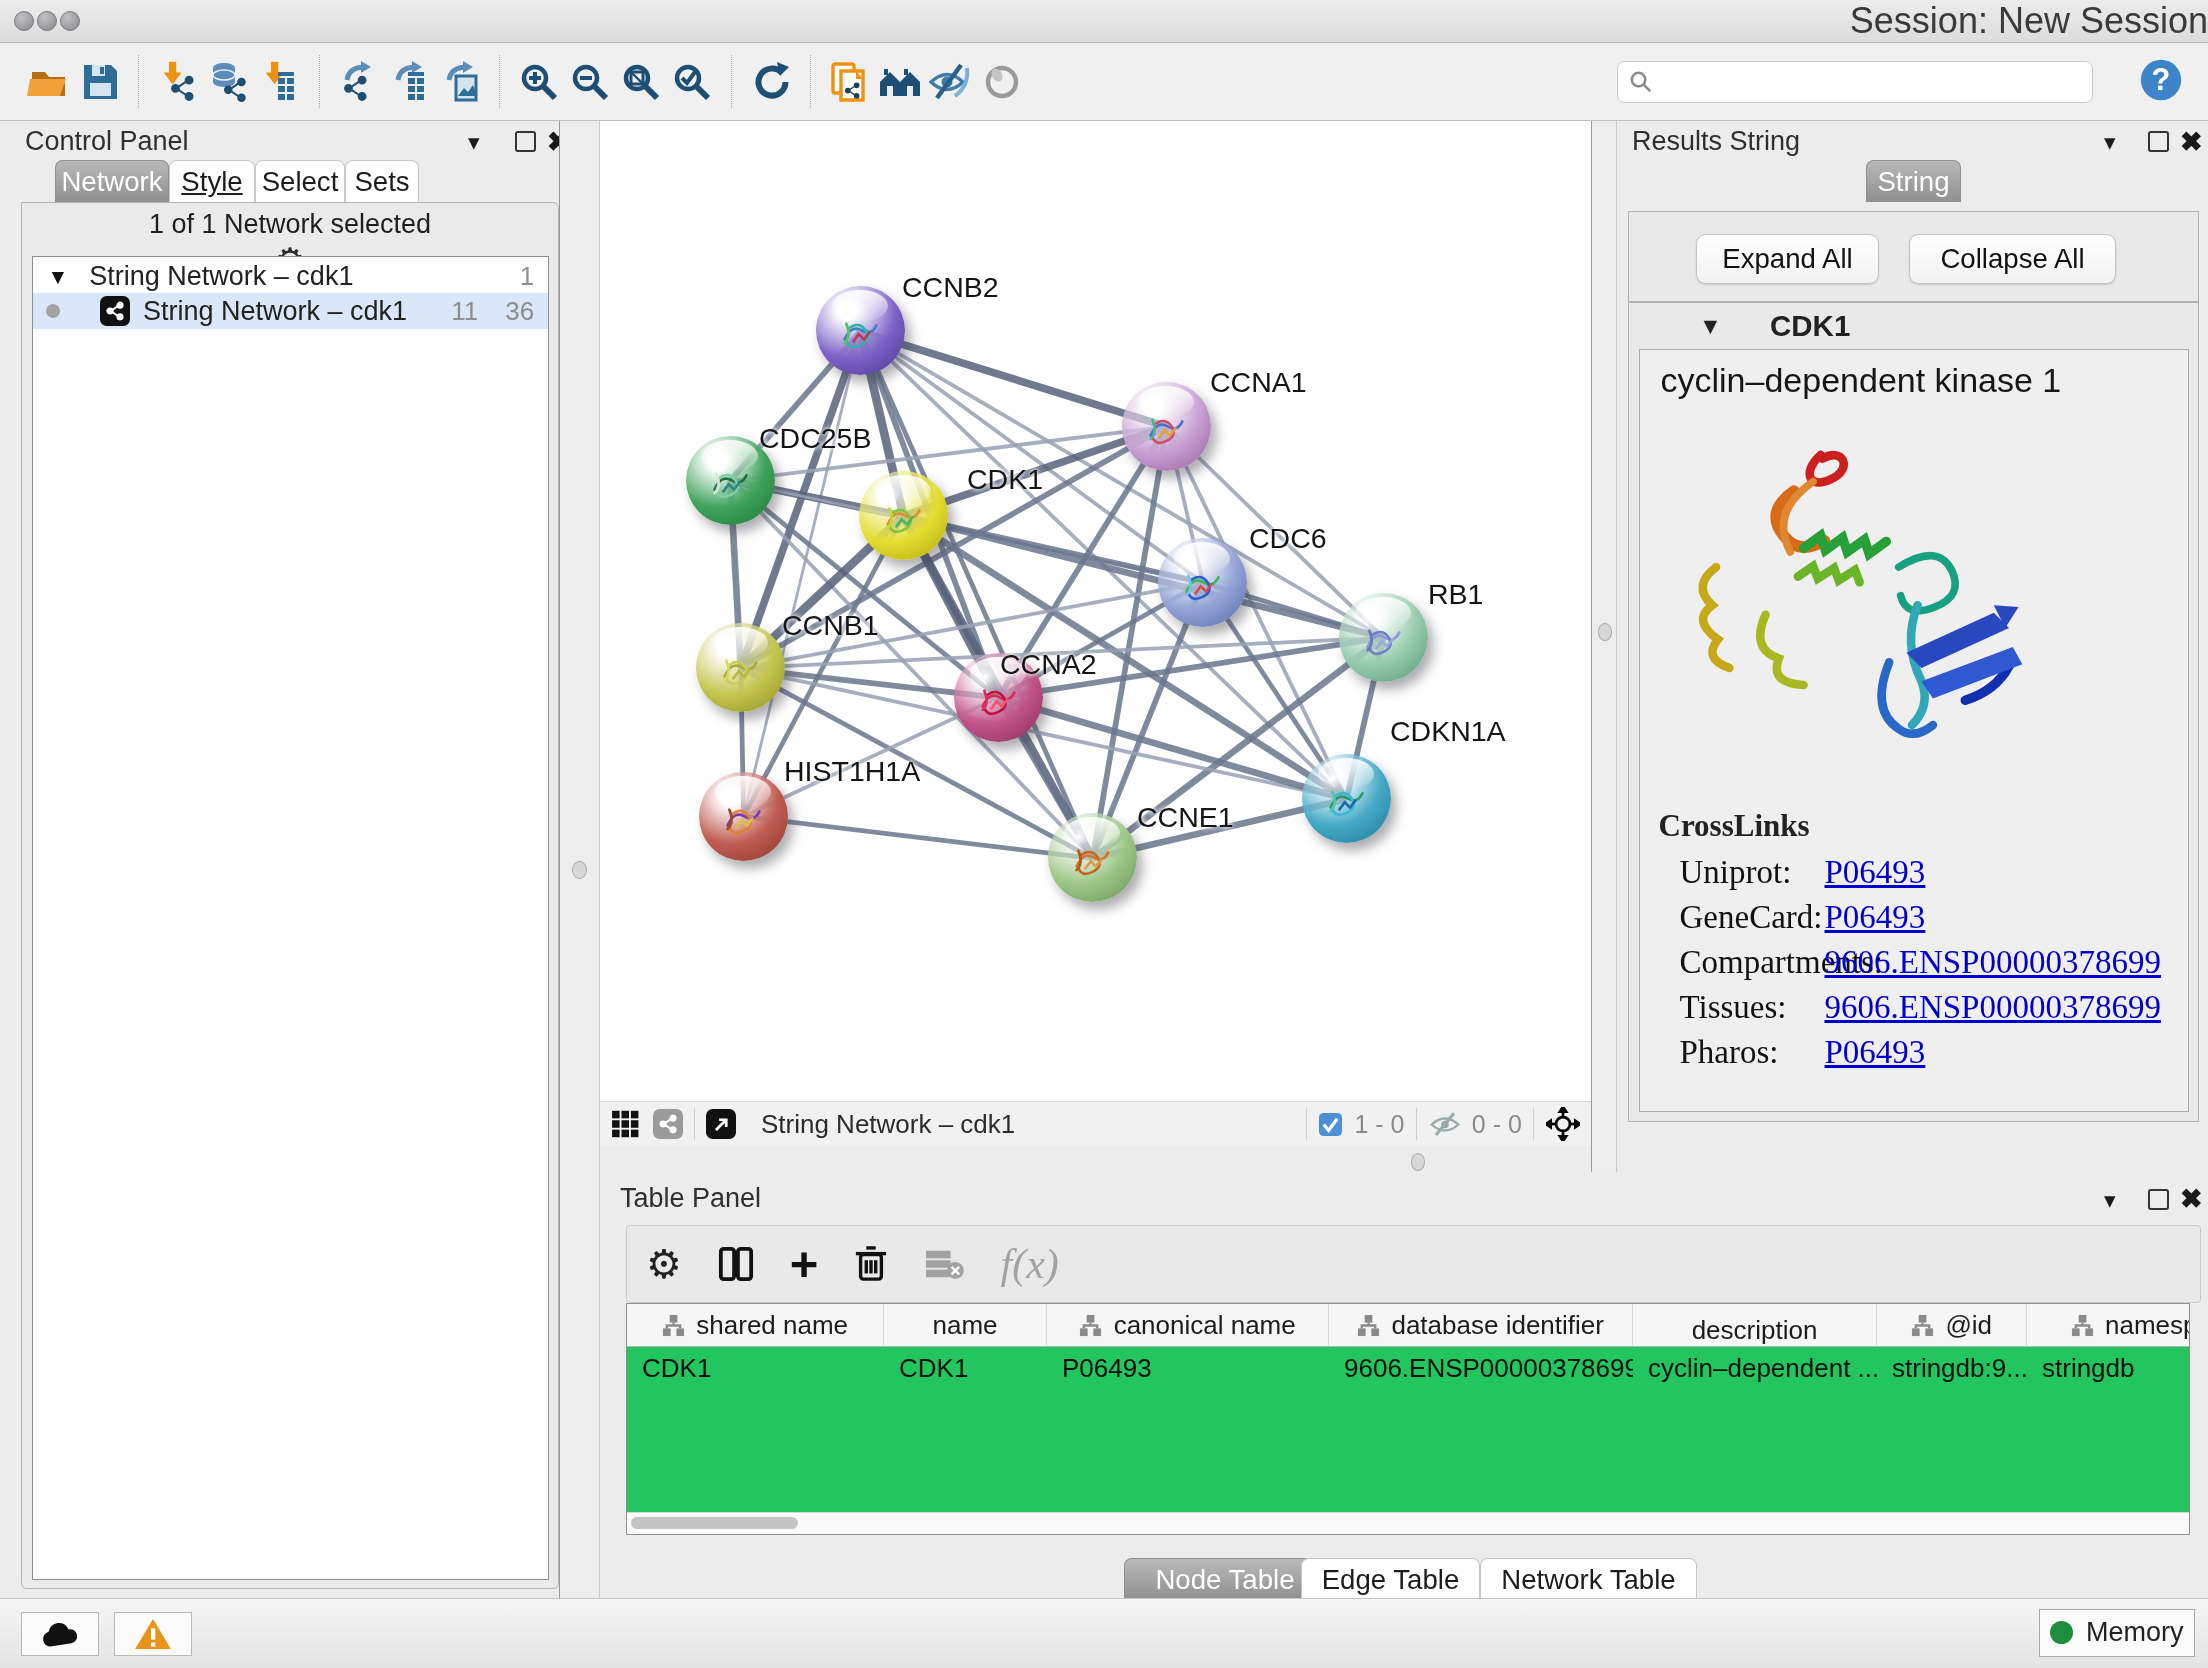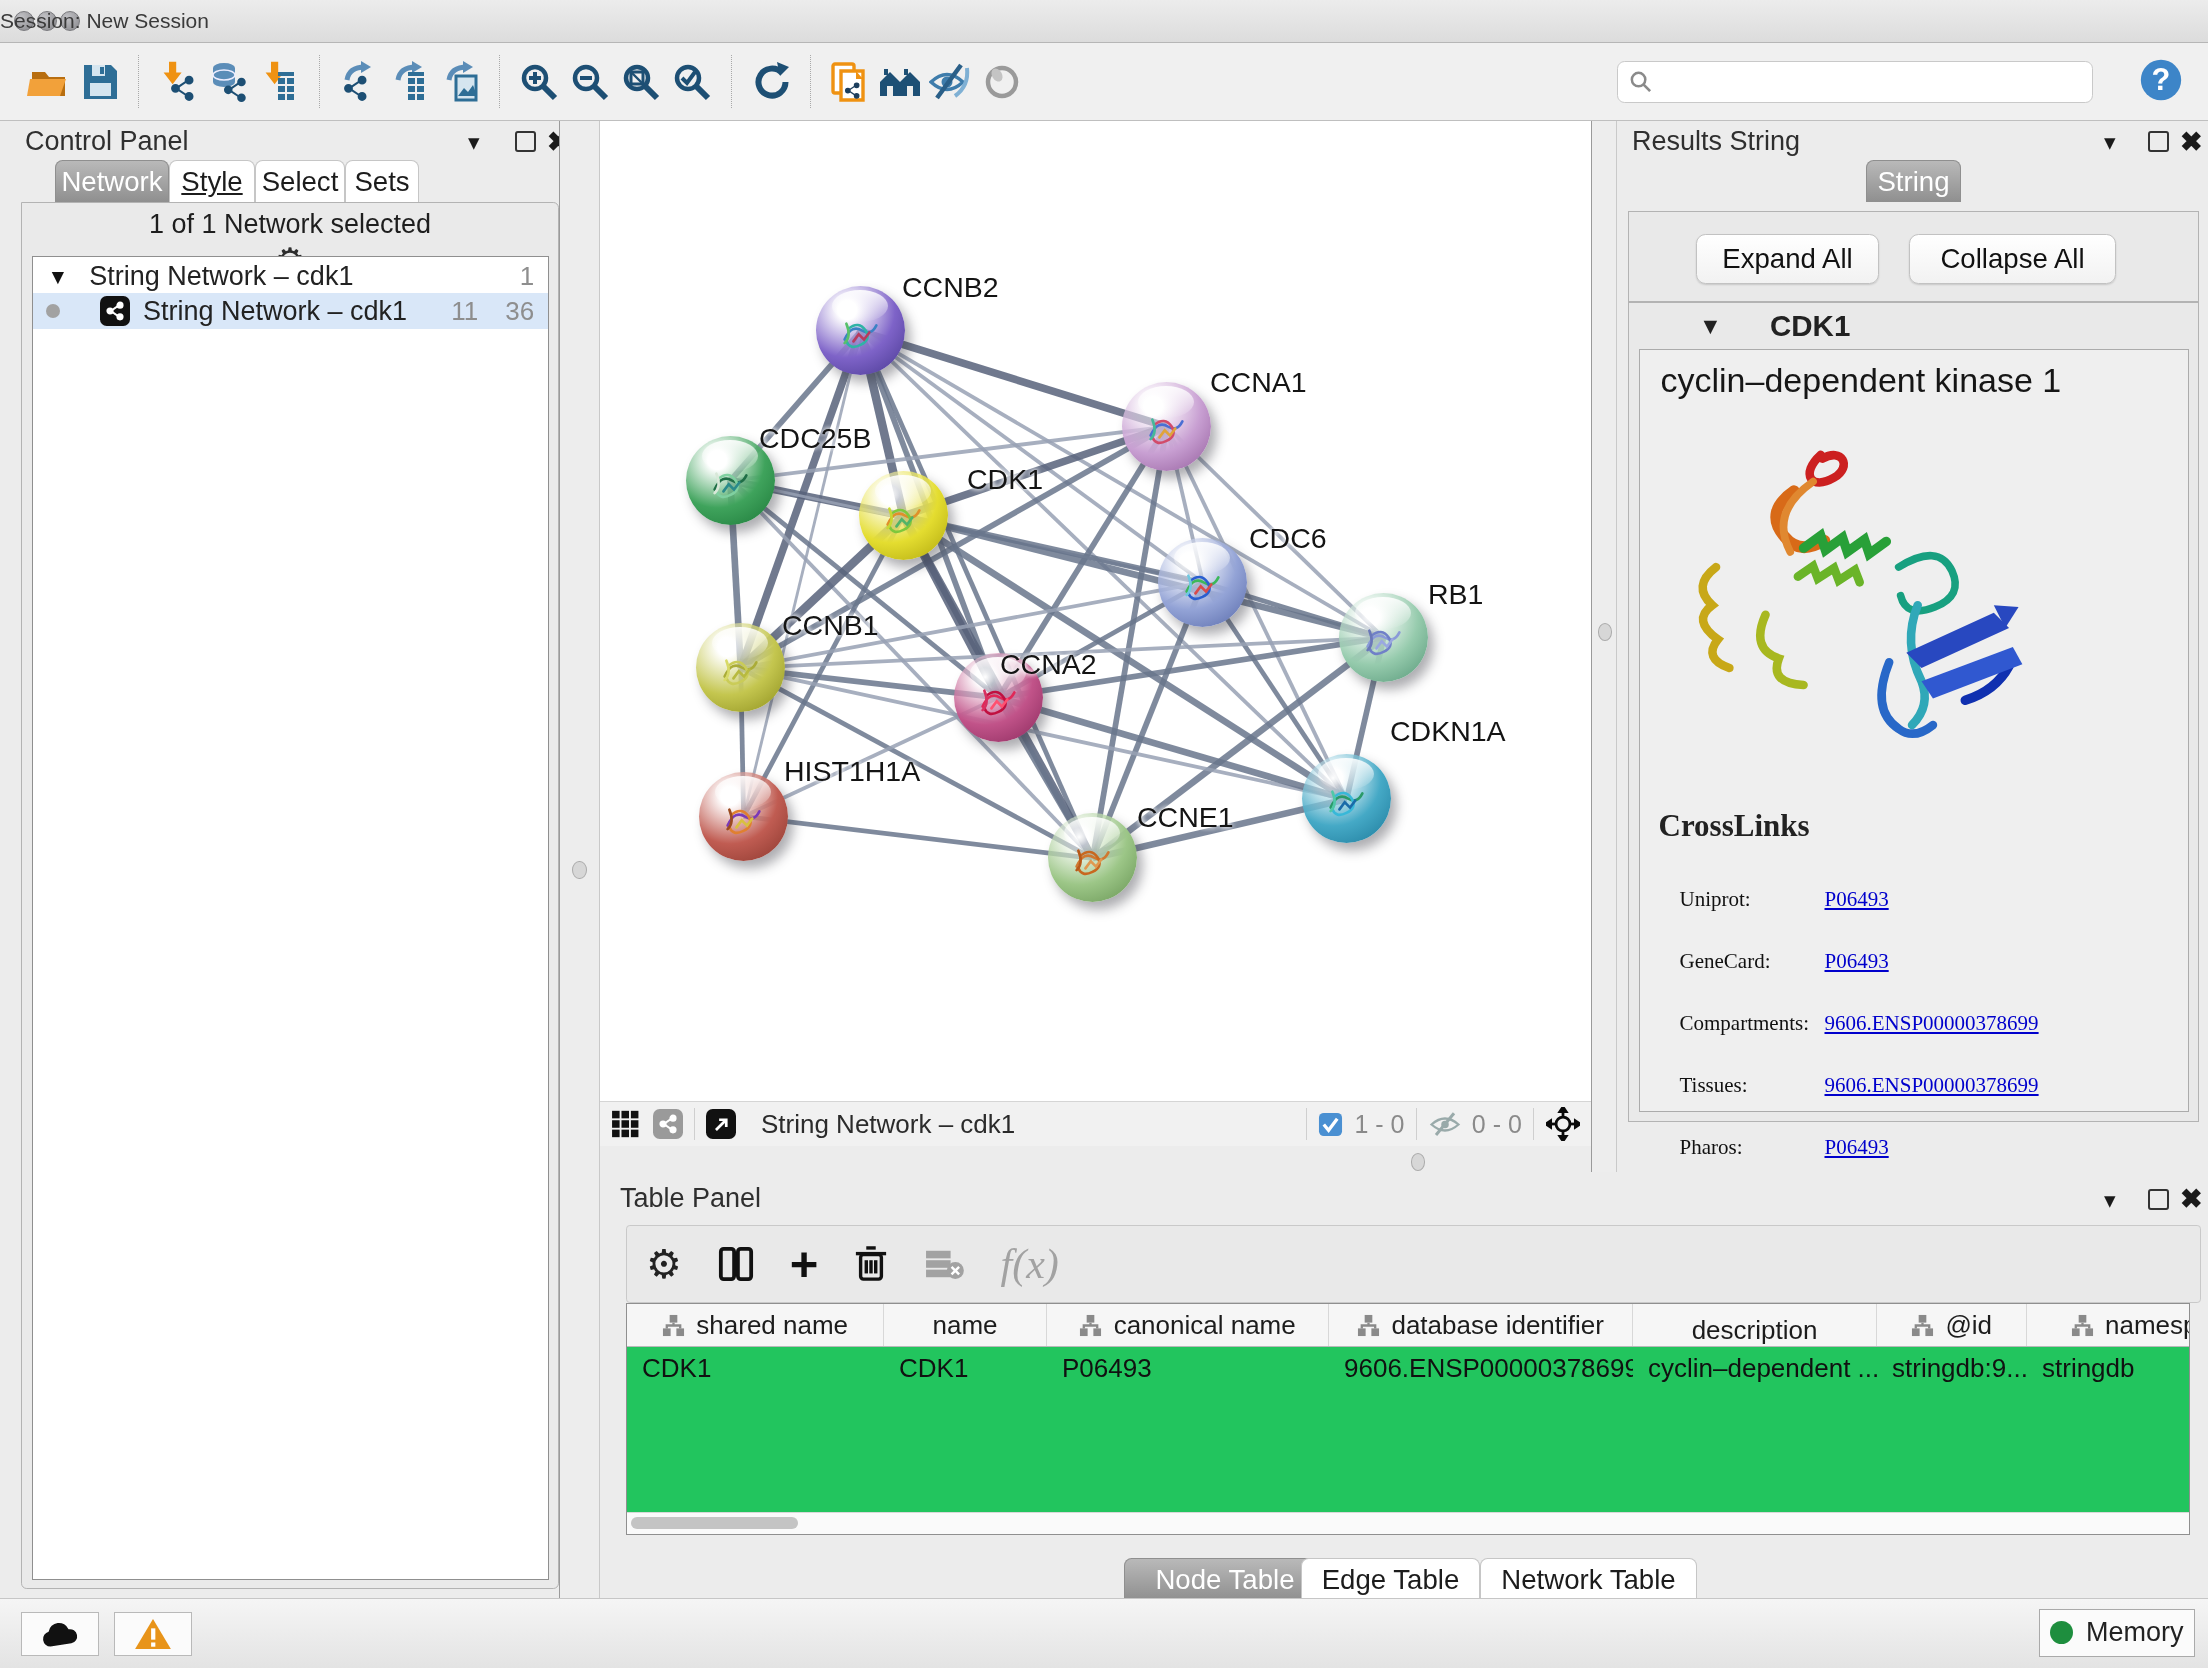--- a/index.html
+++ b/index.html
@@ -3,22 +3,22 @@
 <meta charset="utf-8">
 <style>
   html,body{margin:0;padding:0;background:#555;}
   .window{position:relative;width:2208px;height:1668px;background:#ececec;overflow:hidden;
           font-family:"Liberation Sans",sans-serif;color:#222;}
   
   .titlebar{position:absolute;left:0;top:0;width:100%;height:42px;
             background:linear-gradient(#ececec,#dcdcdc);border-bottom:1px solid #b6b6b6;}
   .traffic{position:absolute;top:11.4px;width:18px;height:18px;border-radius:50%;
            background:radial-gradient(circle at 35% 30%,#c2c2c6,#87878b);border:1px solid #7a7a7e;}
-  .title-text{position:absolute;left:0;right:0;top:0;height:42px;line-height:42px;text-align:left;
-              font-size:21px;color:#3a3a3a;}
+  .title-text{position:absolute;left:0;right:0;top:0;height:42px;line-height:42px;text-align:right;
+              font-size:36px;color:#3a3a3a;}
   
   .toolbar{position:absolute;left:0;top:43px;width:100%;height:78px;background:#f0f0f0;
            border-bottom:1.9px solid #bfbfbf;display:flex;align-items:center;padding:0 23px;box-sizing:border-box;}
   .tb-btn{width:51px;height:53px;display:flex;align-items:center;justify-content:center;flex:0 0 auto;}
   .tb-sep{width:0;height:53px;border-left:1.9px dotted #a9a9a9;margin:0 13.3px;flex:0 0 auto;}
   .tb-spacer{flex:1 1 auto;}
   .searchbox{width:476px;height:42px;background:#fff;border:1.9px solid #c9c9c9;border-radius:7.6px;
              display:flex;align-items:center;padding:0 9.5px;box-sizing:border-box;margin-right:44px;}
   .searchbox input{border:none;outline:none;flex:1;font-size:25px;font-family:"Liberation Sans",sans-serif;background:transparent;}
   
@@ -50,21 +50,21 @@
   .net-footer{position:absolute;left:600px;top:1101px;width:991px;height:45px;background:#f1f1f1;
               border-top:1px solid #d5d5d5;display:flex;align-items:center;padding:0 11.4px;box-sizing:border-box;}
   .nf-sep{width:0;height:32px;border-left:1px solid #cfcfcf;margin:0 11.4px;}
   .nf-text{font-size:26px;color:#2b2b2b;}
   .nf-num{font-size:25px;color:#8a8a8a;}
   
   .rp-box{position:absolute;background:#e9e9e9;border:1px solid #b3b3b3;box-sizing:border-box;}
   .rp-btn{height:48px;background:linear-gradient(#ffffff,#f2f2f2);border:1px solid #c2c2c2;border-radius:9.5px;
           font-size:27.6px;color:#111;display:flex;align-items:center;justify-content:center;box-shadow:0 1px 1.9px rgba(0,0,0,.15);}
   .serif{font-family:"Liberation Serif",serif;}
-  .xlink-row{display:flex;font-size:21px;height:45px;align-items:flex-end;margin-top:17px;}
+  .xlink-row{display:flex;font-size:33px;height:45px;align-items:center;}
   .xlink-row .lbl{width:145px;flex:0 0 auto;color:#111;}
   .xlink-row a{color:#0000cc;text-decoration:underline;}
   
   .tp-toolbar{position:absolute;left:626px;top:1225px;width:1575px;height:78px;background:#e9e9e9;
               border:1px solid #c9c9c9;border-radius:3.8px;display:flex;align-items:center;padding:0 19px;gap:36px;box-sizing:border-box;}
   .tablebox{position:absolute;left:626px;top:1303px;width:1564px;height:232px;background:#22c55e;
             border:1.9px solid #8f8f8f;box-sizing:border-box;overflow:hidden;}
   .thead{position:absolute;left:0;top:0;height:42px;background:#f6f6f6;border-bottom:1.9px solid #b9b9b9;display:flex;}
   .th{display:flex;align-items:center;justify-content:center;gap:11.4px;font-size:26px;color:#1c1c1c;
       border-right:1px solid #d8d8d8;box-sizing:border-box;overflow:hidden;flex:0 0 auto;}

